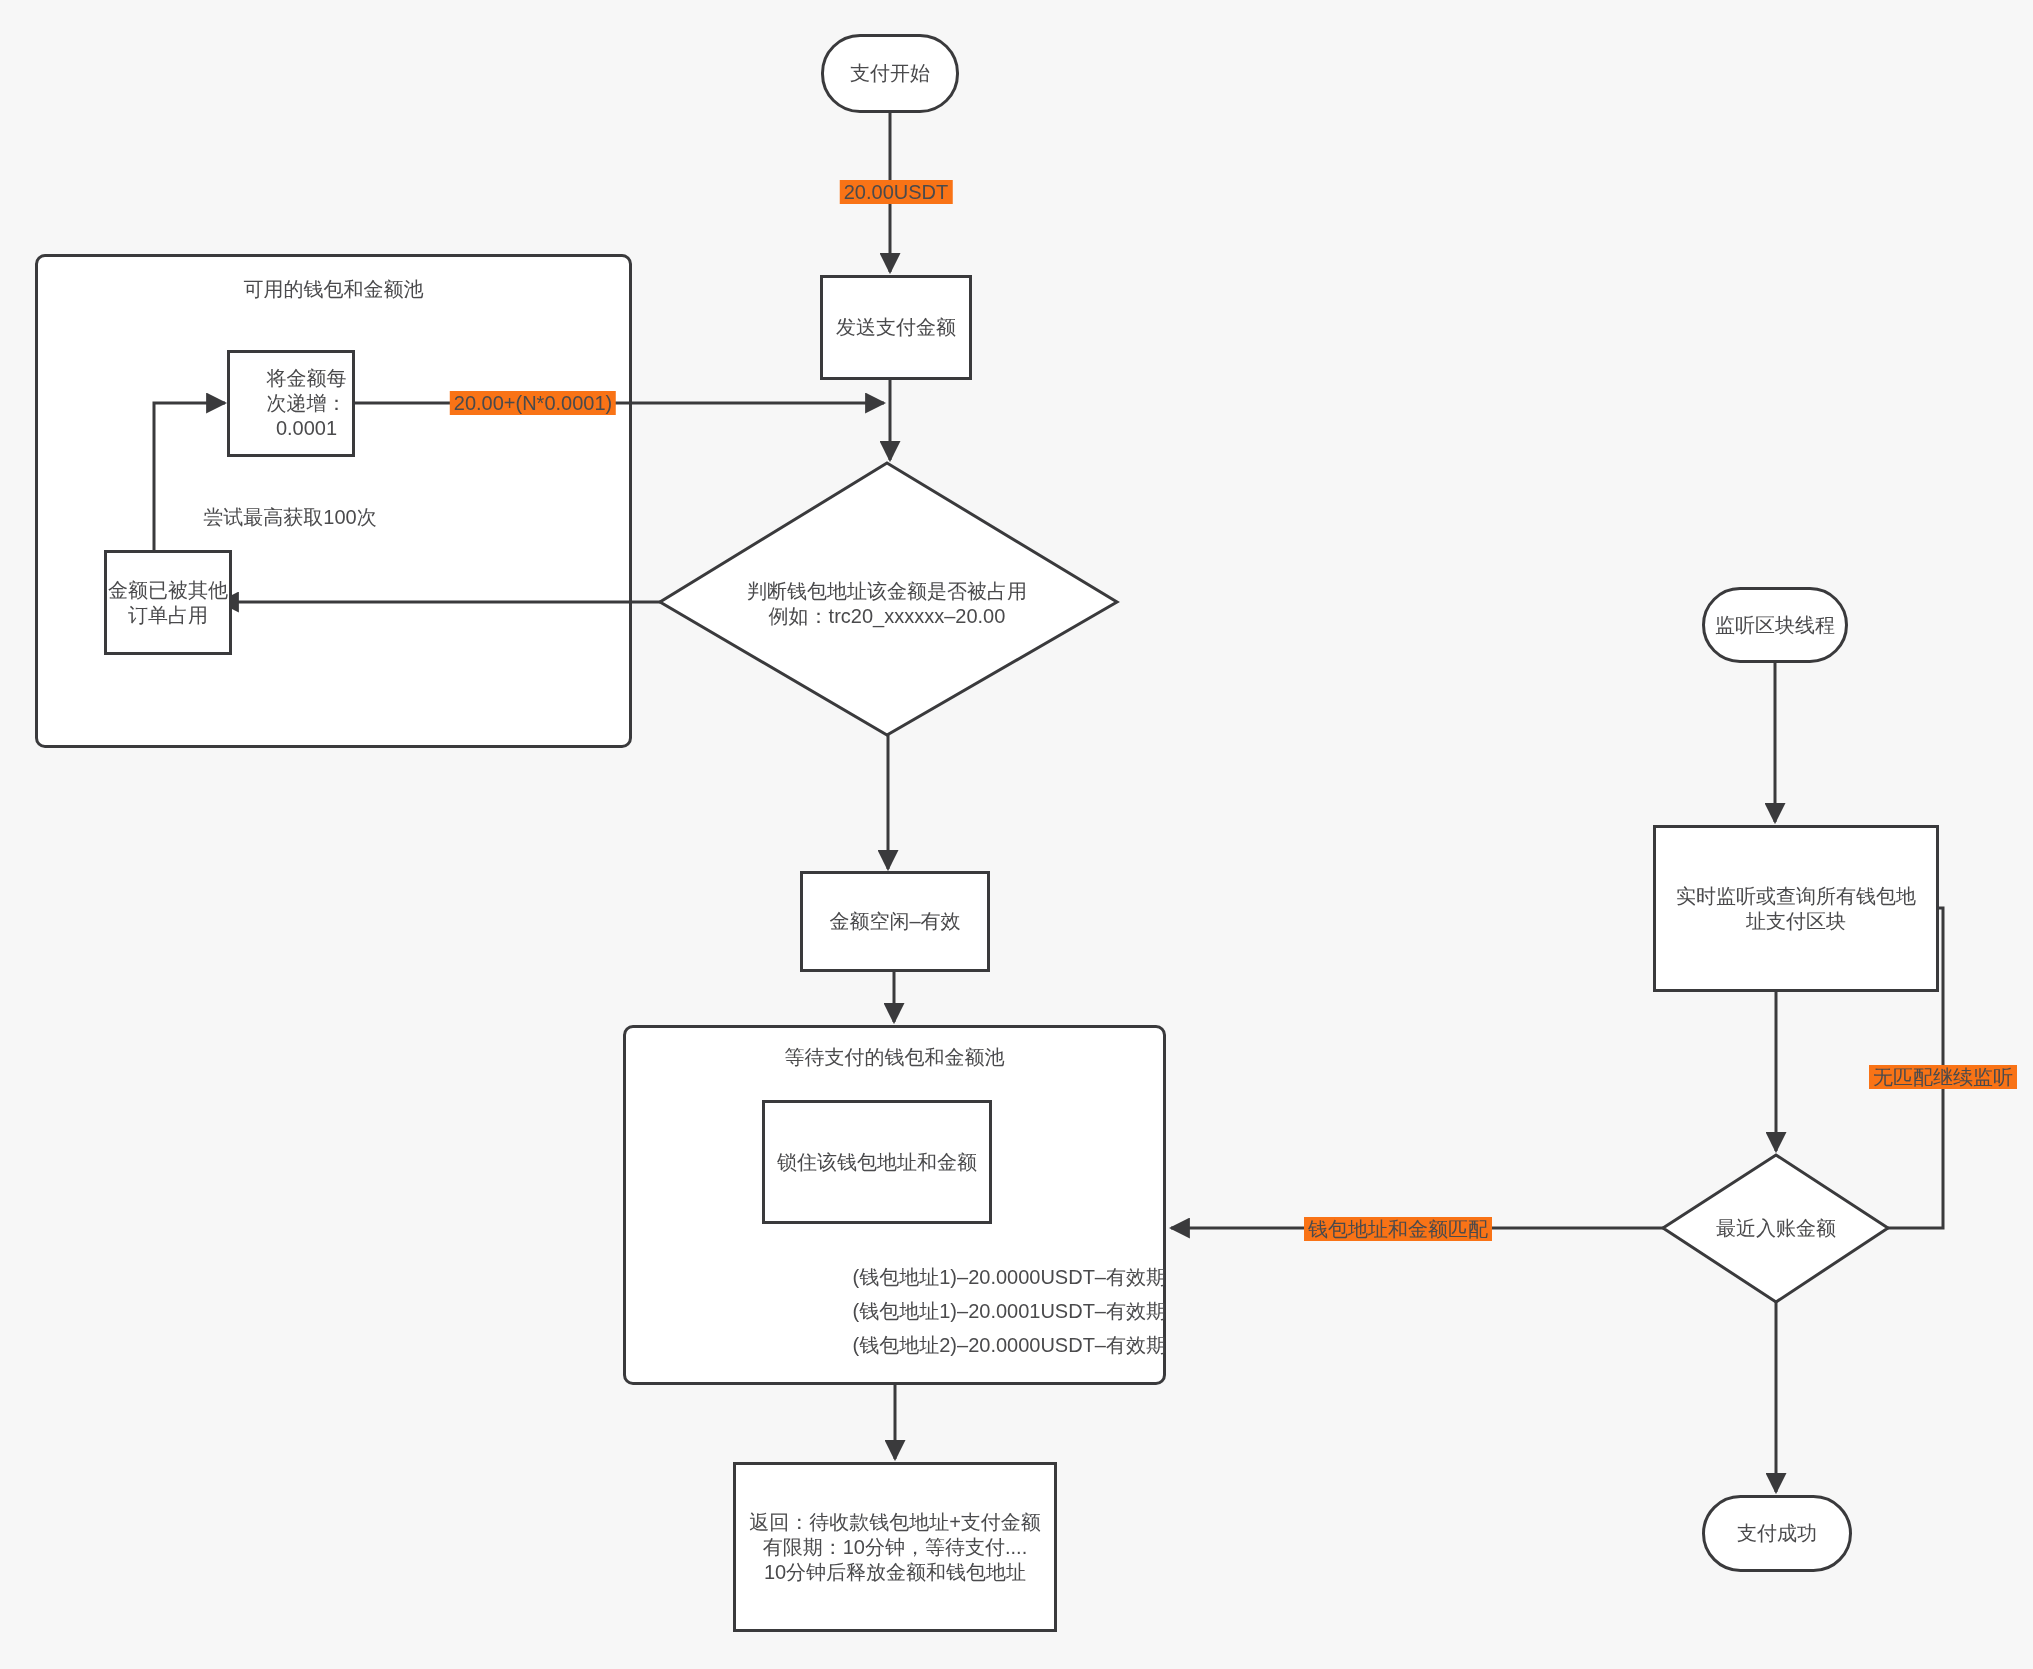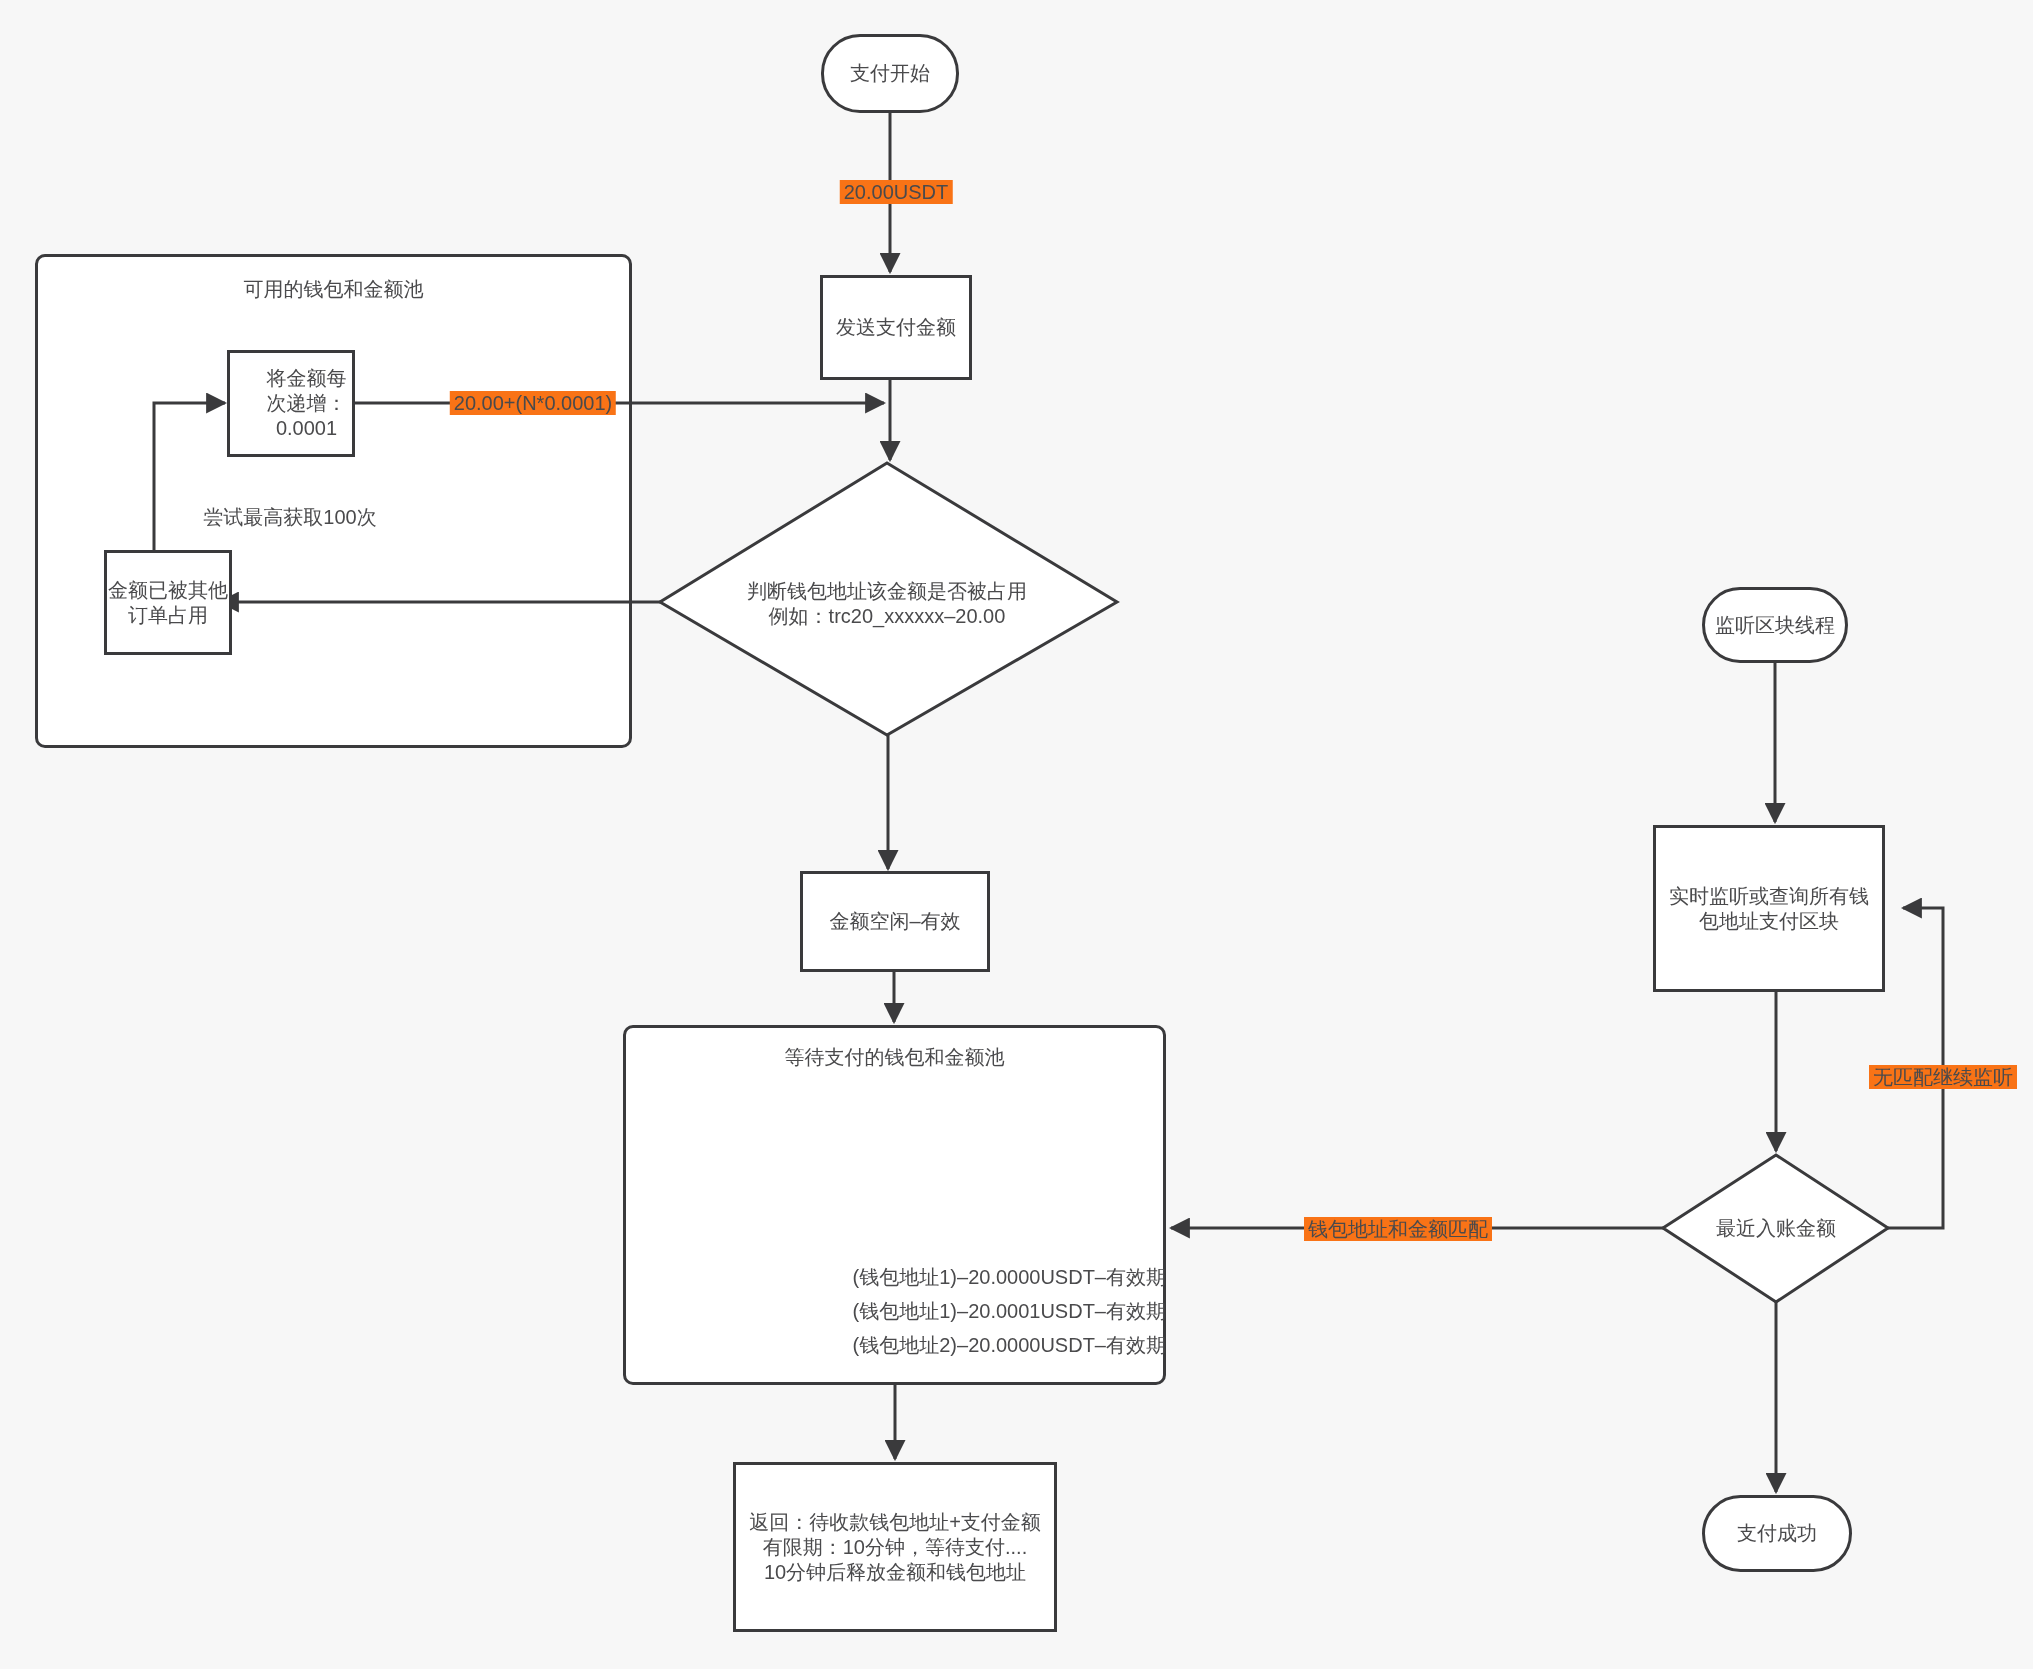--- a/index.html
+++ b/index.html
@@ -65,32 +65,33 @@
 
   <div class="plain-label" style="left:190px;top:505px;width:200px;">尝试最高获取100次</div>
 
   <div class="node" style="left:104px;top:550px;width:128px;height:105px;">金额已被其他订单占用</div>
 
   <div class="diamond-text" style="left:660px;top:579px;width:454px;">判断钱包地址该金额是否被占用
 例如：trc20_xxxxxx–20.00</div>
 
   <div class="node" style="left:800px;top:871px;width:190px;height:101px;">金额空闲–有效</div>
 
+  <div class="node" style="left:762px;top:1100px;width:230px;height:124px;">锁住该钱包地址和金额</div>
 
   <div class="pool-entries" style="left:623px;top:1260px;width:543px;">(钱包地址1)–20.0000USDT–有效期
 (钱包地址1)–20.0001USDT–有效期
 (钱包地址2)–20.0000USDT–有效期</div>
 
   <div class="node" style="left:733px;top:1462px;width:324px;height:170px;">返回：待收款钱包地址+支付金额
 有限期：10分钟，等待支付....
 10分钟后释放金额和钱包地址</div>
 
   <div class="node terminator" style="left:1702px;top:587px;width:146px;height:76px;">监听区块线程</div>
 
-  <div class="node" style="left:1653px;top:825px;width:232px;height:167px;padding:0 12px;">实时监听或查询所有钱包地址支付区块</div>
+  <div class="node" style="left:1653px;top:825px;width:286px;height:167px;padding:0 12px;">实时监听或查询所有钱包地址支付区块</div>
 
   <div class="free-label" style="left:1943px;top:1077px;">无匹配继续监听</div>
 
   <div class="diamond-text" style="left:1663px;top:1216px;width:226px;">最近入账金额</div>
 
   <div class="free-label" style="left:1398px;top:1229px;">钱包地址和金额匹配</div>
 
   <div class="node terminator" style="left:1702px;top:1495px;width:150px;height:77px;">支付成功</div>
 
 </div>

